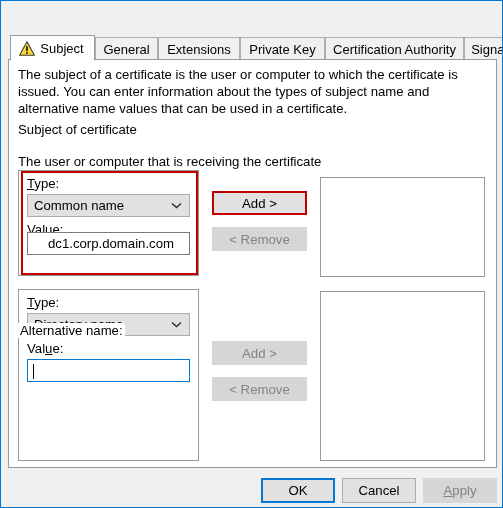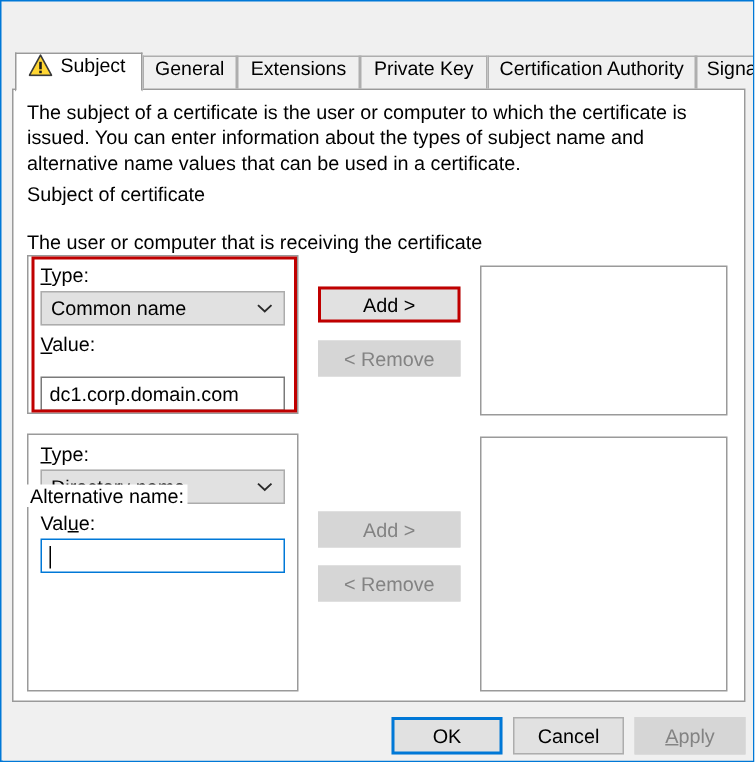--- a/index.html
+++ b/index.html
@@ -68,21 +68,21 @@
     position: absolute;
     top: 2px;
     height: 23px;
     box-sizing: border-box;
     background: #f0f0f0;
     border: 1px solid #aeaeae;
     border-bottom: none;
     font-size: 13px;
     color: #000;
     display: flex;
-    align-items: flex-start;
+    align-items: center;
     justify-content: center;
     padding: 0 8px;
     white-space: nowrap;
     cursor: default;
   }
   .tab.active {
     top: 0px;
     height: 26px;
     background: #ffffff;
     border: 1px solid #9a9a9a;
@@ -322,21 +322,21 @@
       <span class="combo-text">Common name</span>
       <span class="chev">
         <svg width="11" height="7" viewBox="0 0 11 7">
           <polyline points="1,1.4 5.5,5.6 10,1.4" fill="none" stroke="#2b2b2b" stroke-width="1.3"></polyline>
         </svg>
       </span>
     </div>
 
     <div class="fieldlabel" style="left:18px; top:162px;"><u>V</u>alue:</div>
 
-    <div class="textbox" style="left:18px; top:191px; width:163px;">
+    <div class="textbox" style="left:18px; top:172px; width:163px;text-align:center;">
       <span>dc1.corp.domain.com</span>
     </div>
 
     <div class="redbox" style="left:12px; top:111px; width:177px; height:104px;"></div>
 
     <div class="btn redmark" style="left:203px; top:131px; width:95px; height:24px;">
       <span>Add &gt;</span>
     </div>
     <div class="btn disabled" style="left:203px; top:167px; width:95px; height:24px;">
       <span>&lt; Remove</span>

